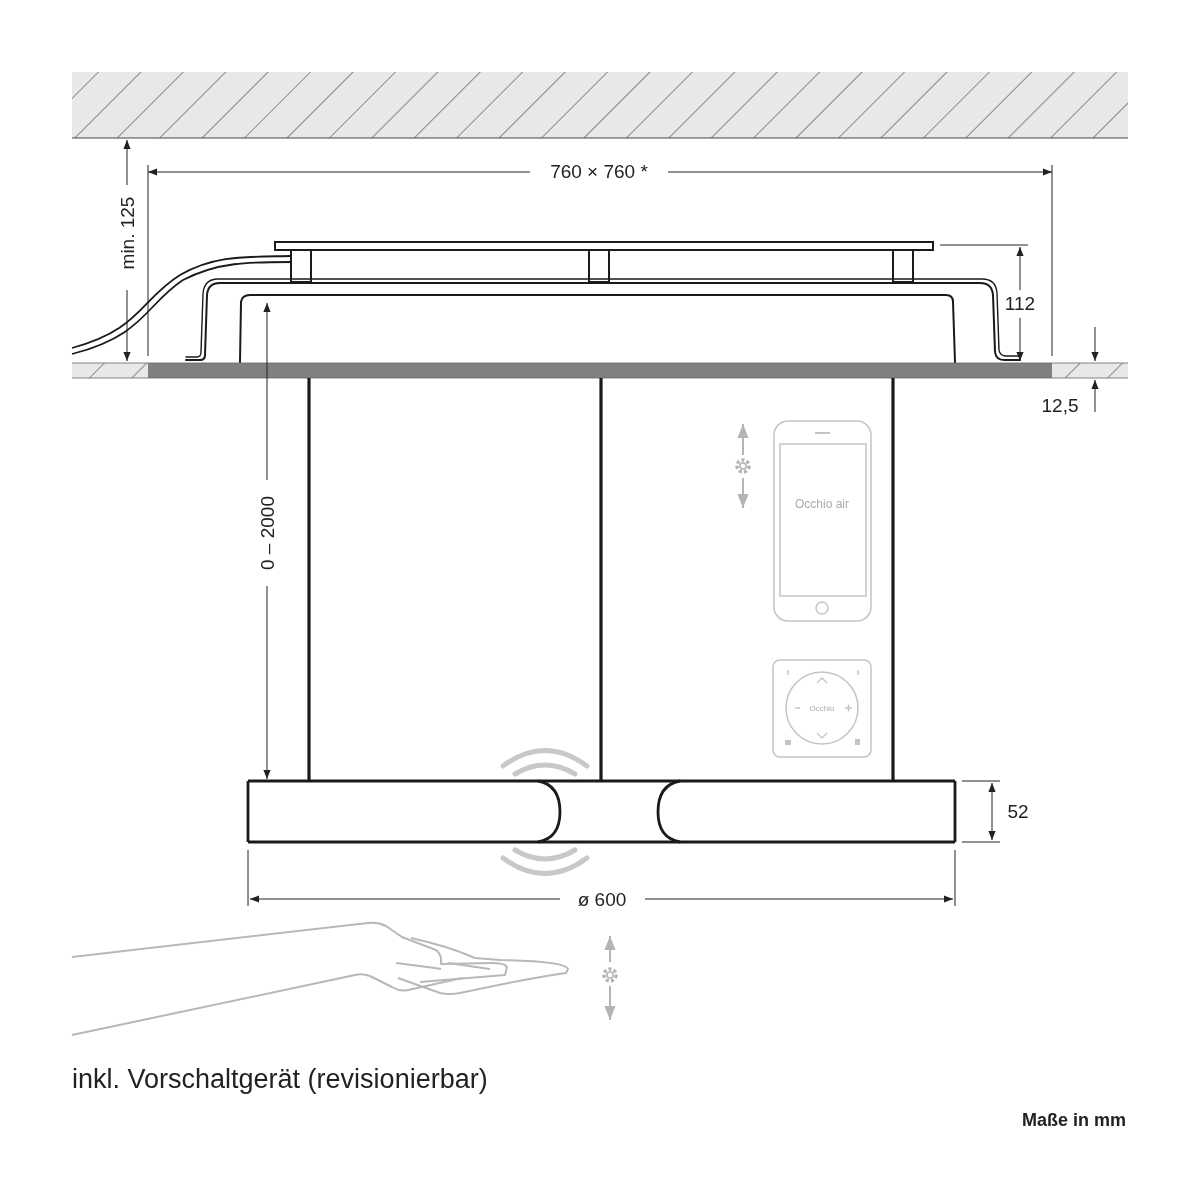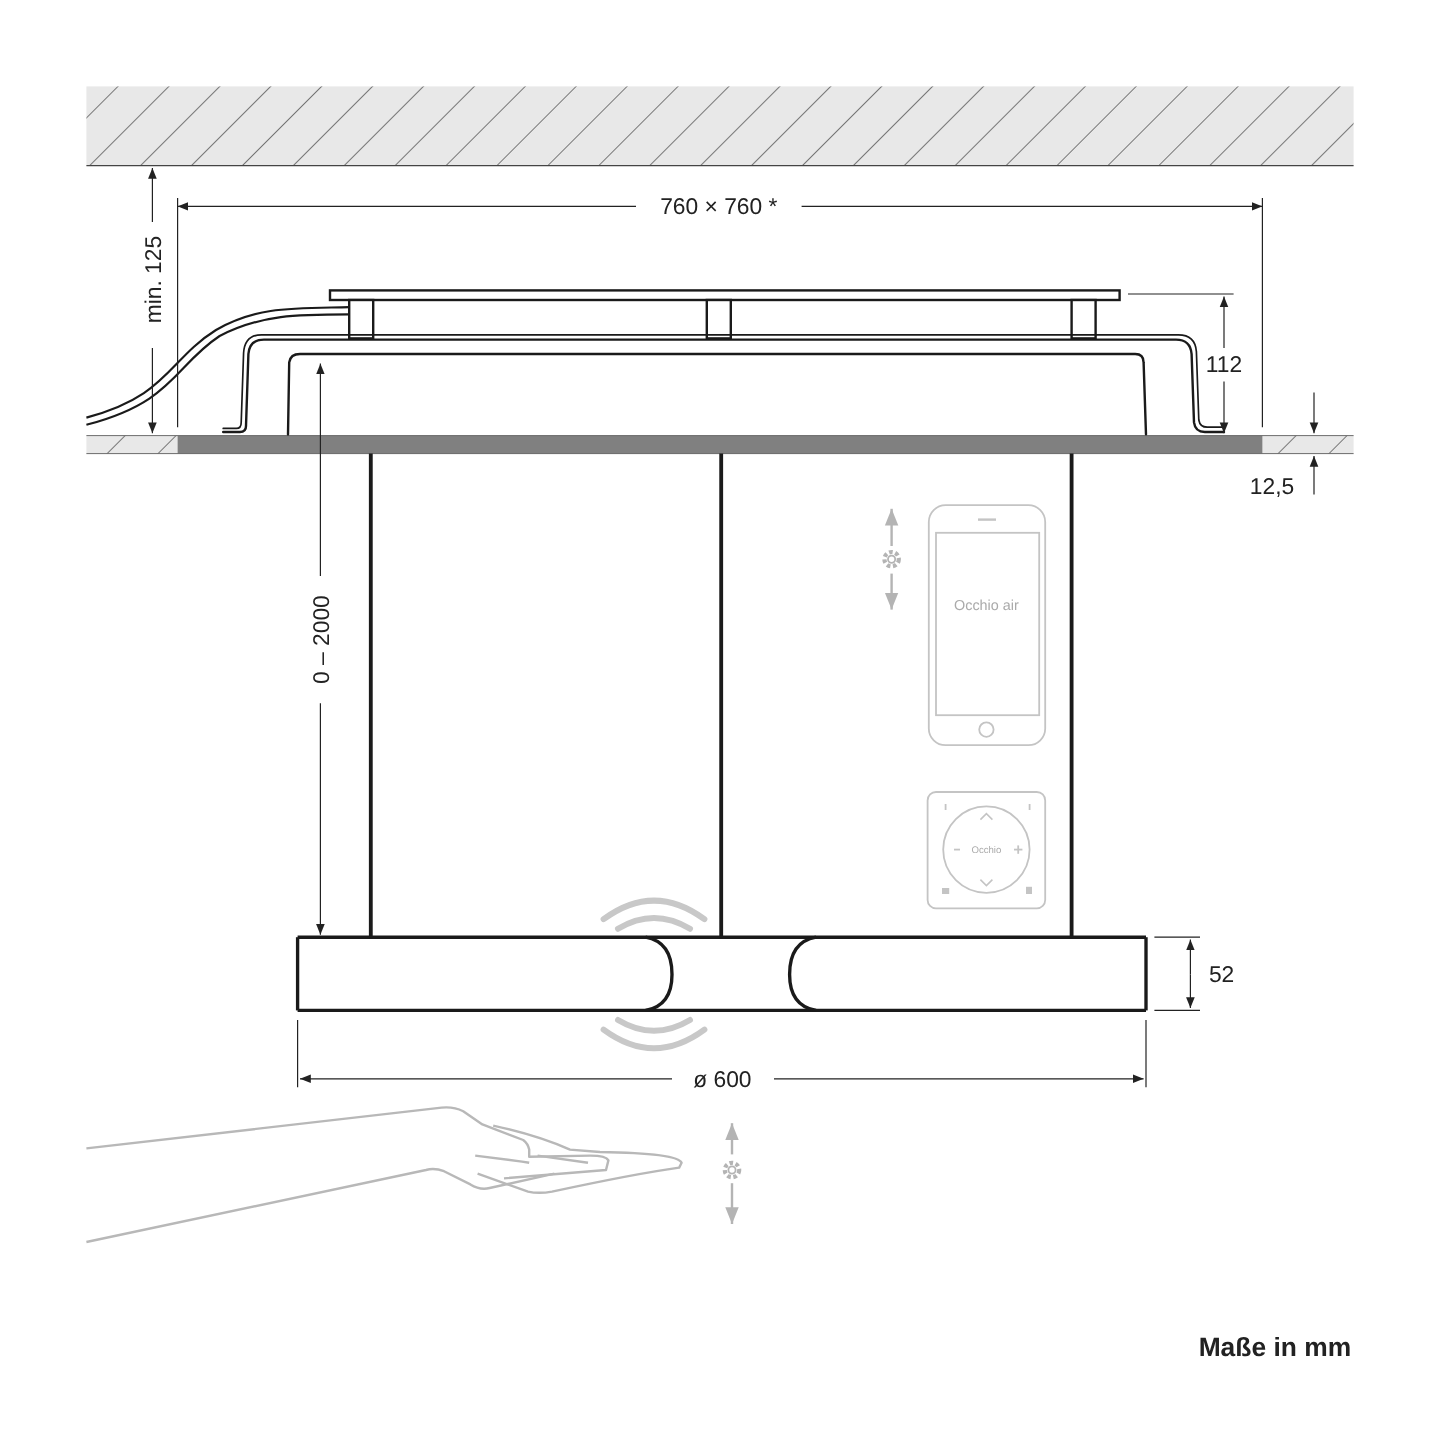--- a/index.html
+++ b/index.html
@@ -1,20 +1,20 @@
 <!DOCTYPE html>
 <html><head>
   <meta charset="utf-8">
   <style>
     html, body { margin: 0; padding: 0; background: #ffffff; }
     body { width: 1200px; height: 1200px; position: relative; overflow: hidden; font-family: "Liberation Sans", sans-serif; }
     svg { position: absolute; left: 0; top: 0; }
     .dimtext { font-family: "Liberation Sans", sans-serif; font-size: 19px; fill: #222; }
     .foot { position: absolute; left: 72px; top: 1060px; font-size: 27px; line-height: 38px; color: #222; font-family: "Liberation Sans", sans-serif; }
-    .units { position: absolute; right: 74px; top: 1110px; font-size: 22px; font-weight: bold; color: #222; font-family: "Liberation Sans", sans-serif; }
+    .units { position: absolute; right: 74px; top: 1110px; font-size: 18px; font-weight: bold; color: #222; font-family: "Liberation Sans", sans-serif; }
     .grey { font-family: "Liberation Sans", sans-serif; fill: #aaa; }
   </style>
 </head>
 <body>
 
 <svg width="1200" height="1200" viewBox="0 0 1200 1200" xmlns="http://www.w3.org/2000/svg">
   <defs>
     <pattern id="hatch" patternUnits="userSpaceOnUse" width="30" height="30" patternTransform="rotate(45)">
       <rect width="30" height="30" fill="#e8e8e8"></rect>
       <line x1="0" y1="0" x2="0" y2="30" stroke="#555" stroke-width="1.3"></line>
@@ -174,14 +174,15 @@
 
   <g stroke="#b4b4b4" fill="none">
     <line x1="610" y1="962" x2="610" y2="936" stroke-width="2" marker-end="url(#garr)"></line>
     <line x1="610" y1="986" x2="610" y2="1020" stroke-width="2" marker-end="url(#garr)"></line>
     <circle cx="610" cy="975" r="6" stroke-width="3.5" stroke-dasharray="3 2.2"></circle>
     <circle cx="610" cy="975" r="3" stroke-width="1.5"></circle>
   </g>
 </svg>
 
 <div class="foot">
+  <div>inkl. Vorschaltgerät (revisionierbar)</div>
 </div>
 <div class="units">Maße in mm</div>
 
 </body></html>

